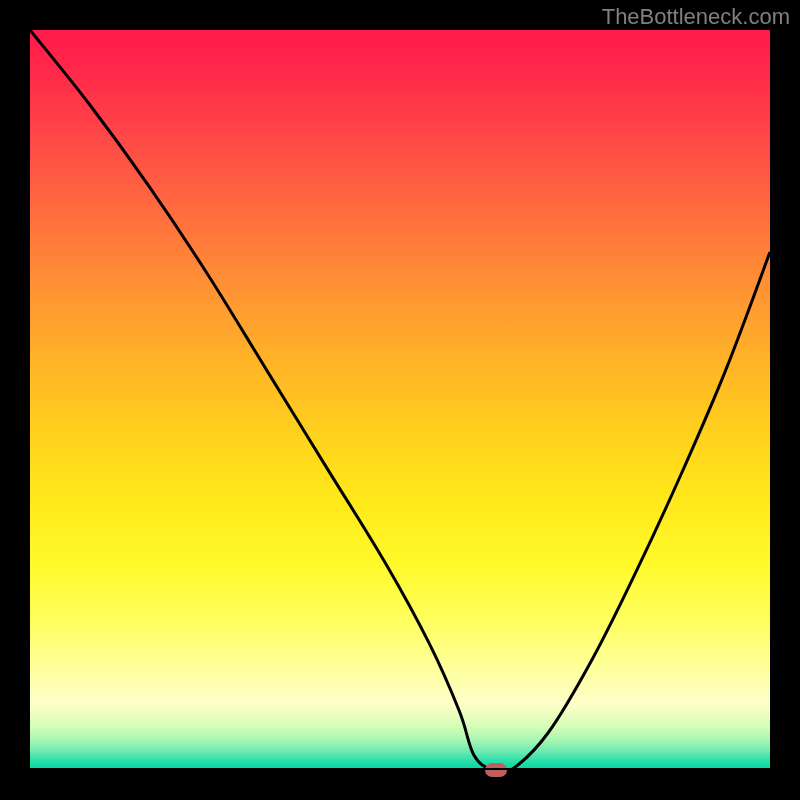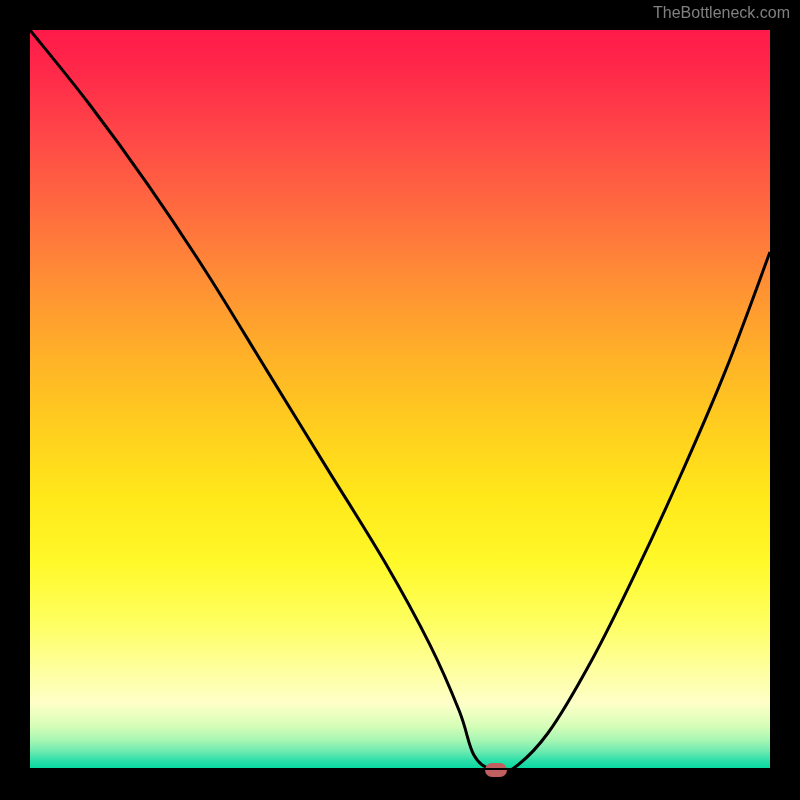--- a/index.html
+++ b/index.html
@@ -9,21 +9,21 @@
     background: #000;
     position: relative;
     overflow: hidden;
     font-family: Arial, Helvetica, sans-serif;
   }
   .attribution {
     position: absolute;
     top: 4px;
     right: 10px;
     color: #808080;
-    font-size: 16px;
+    font-size: 22px;
     font-weight: 500;
     z-index: 10;
   }
   .chart-area {
     position: absolute;
     top: 30px;
     left: 30px;
     width: 740px;
     height: 740px;
   }

